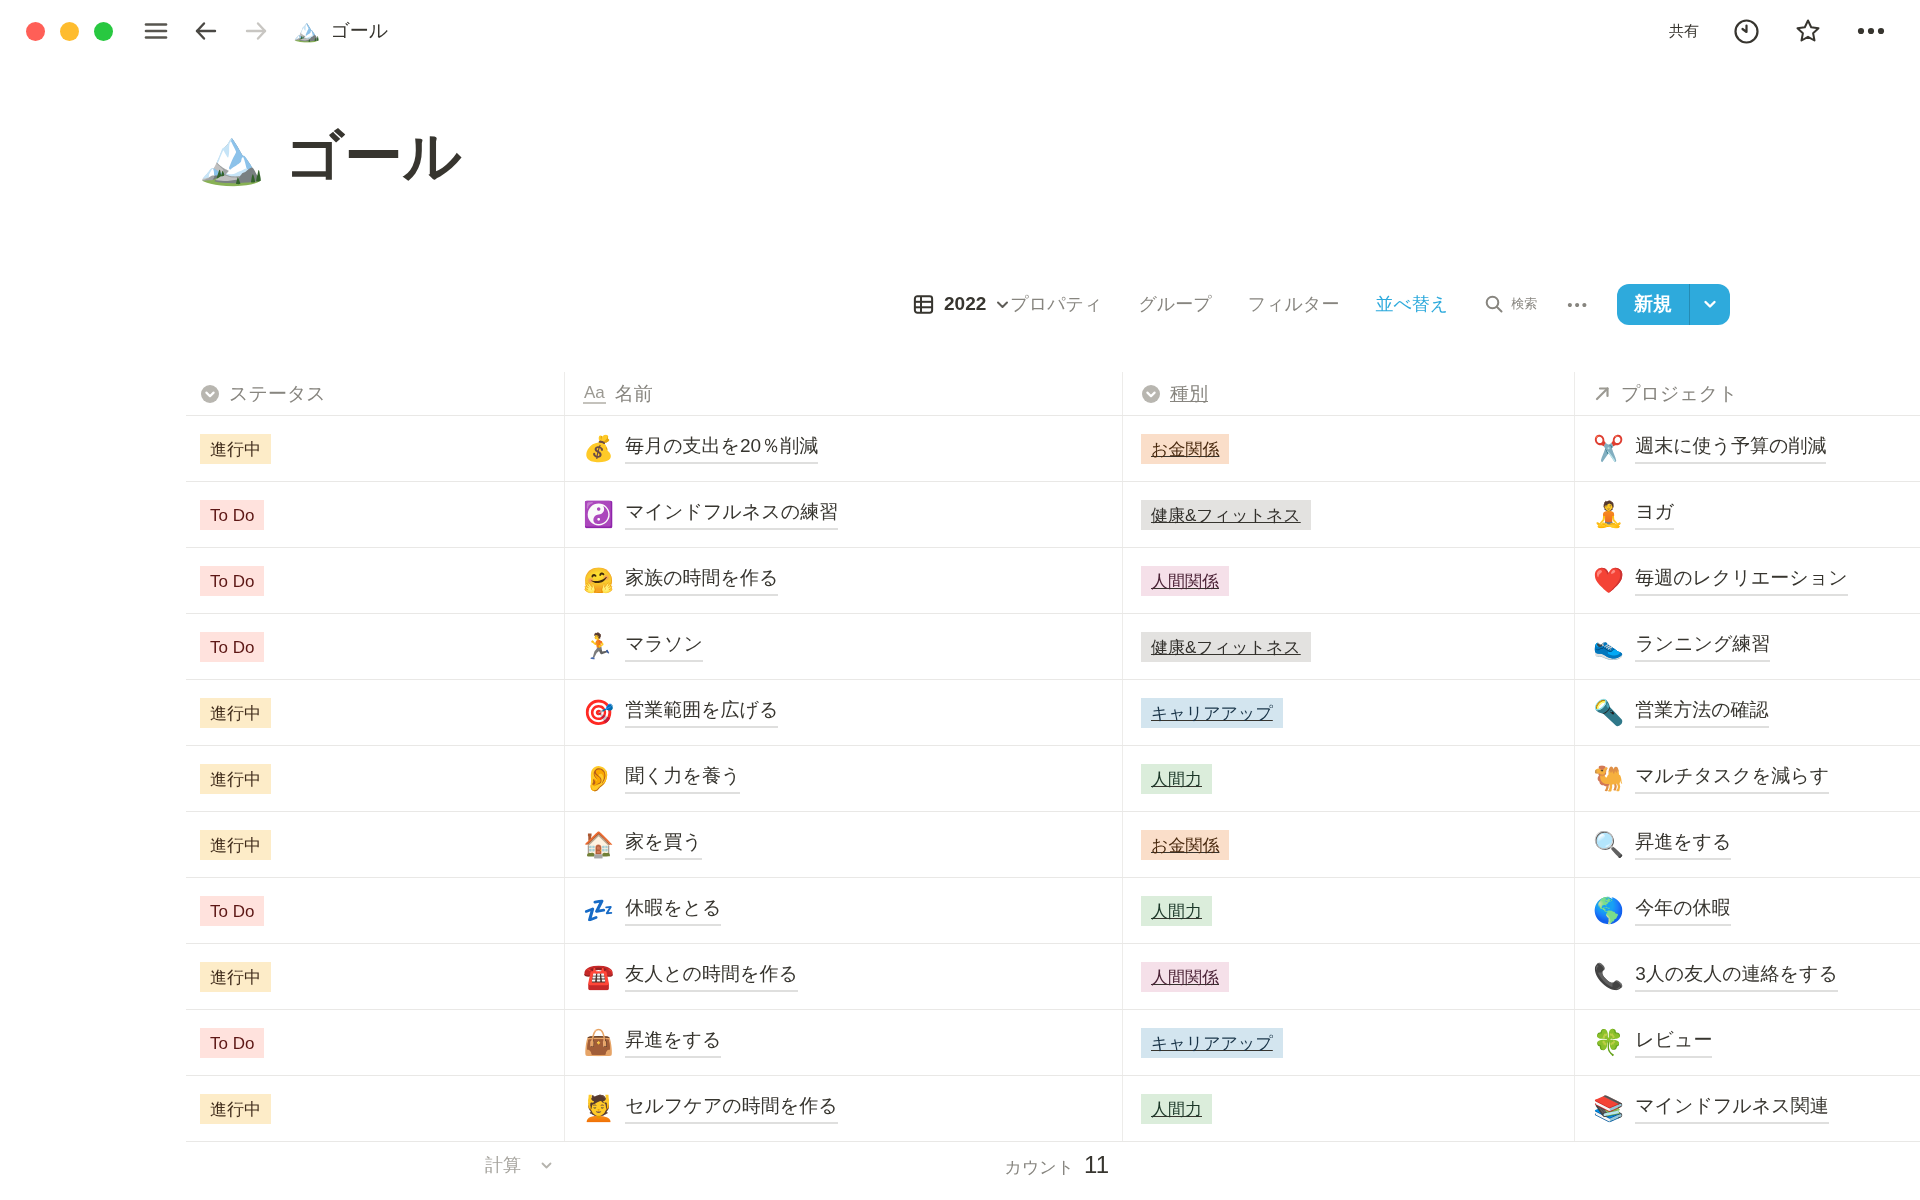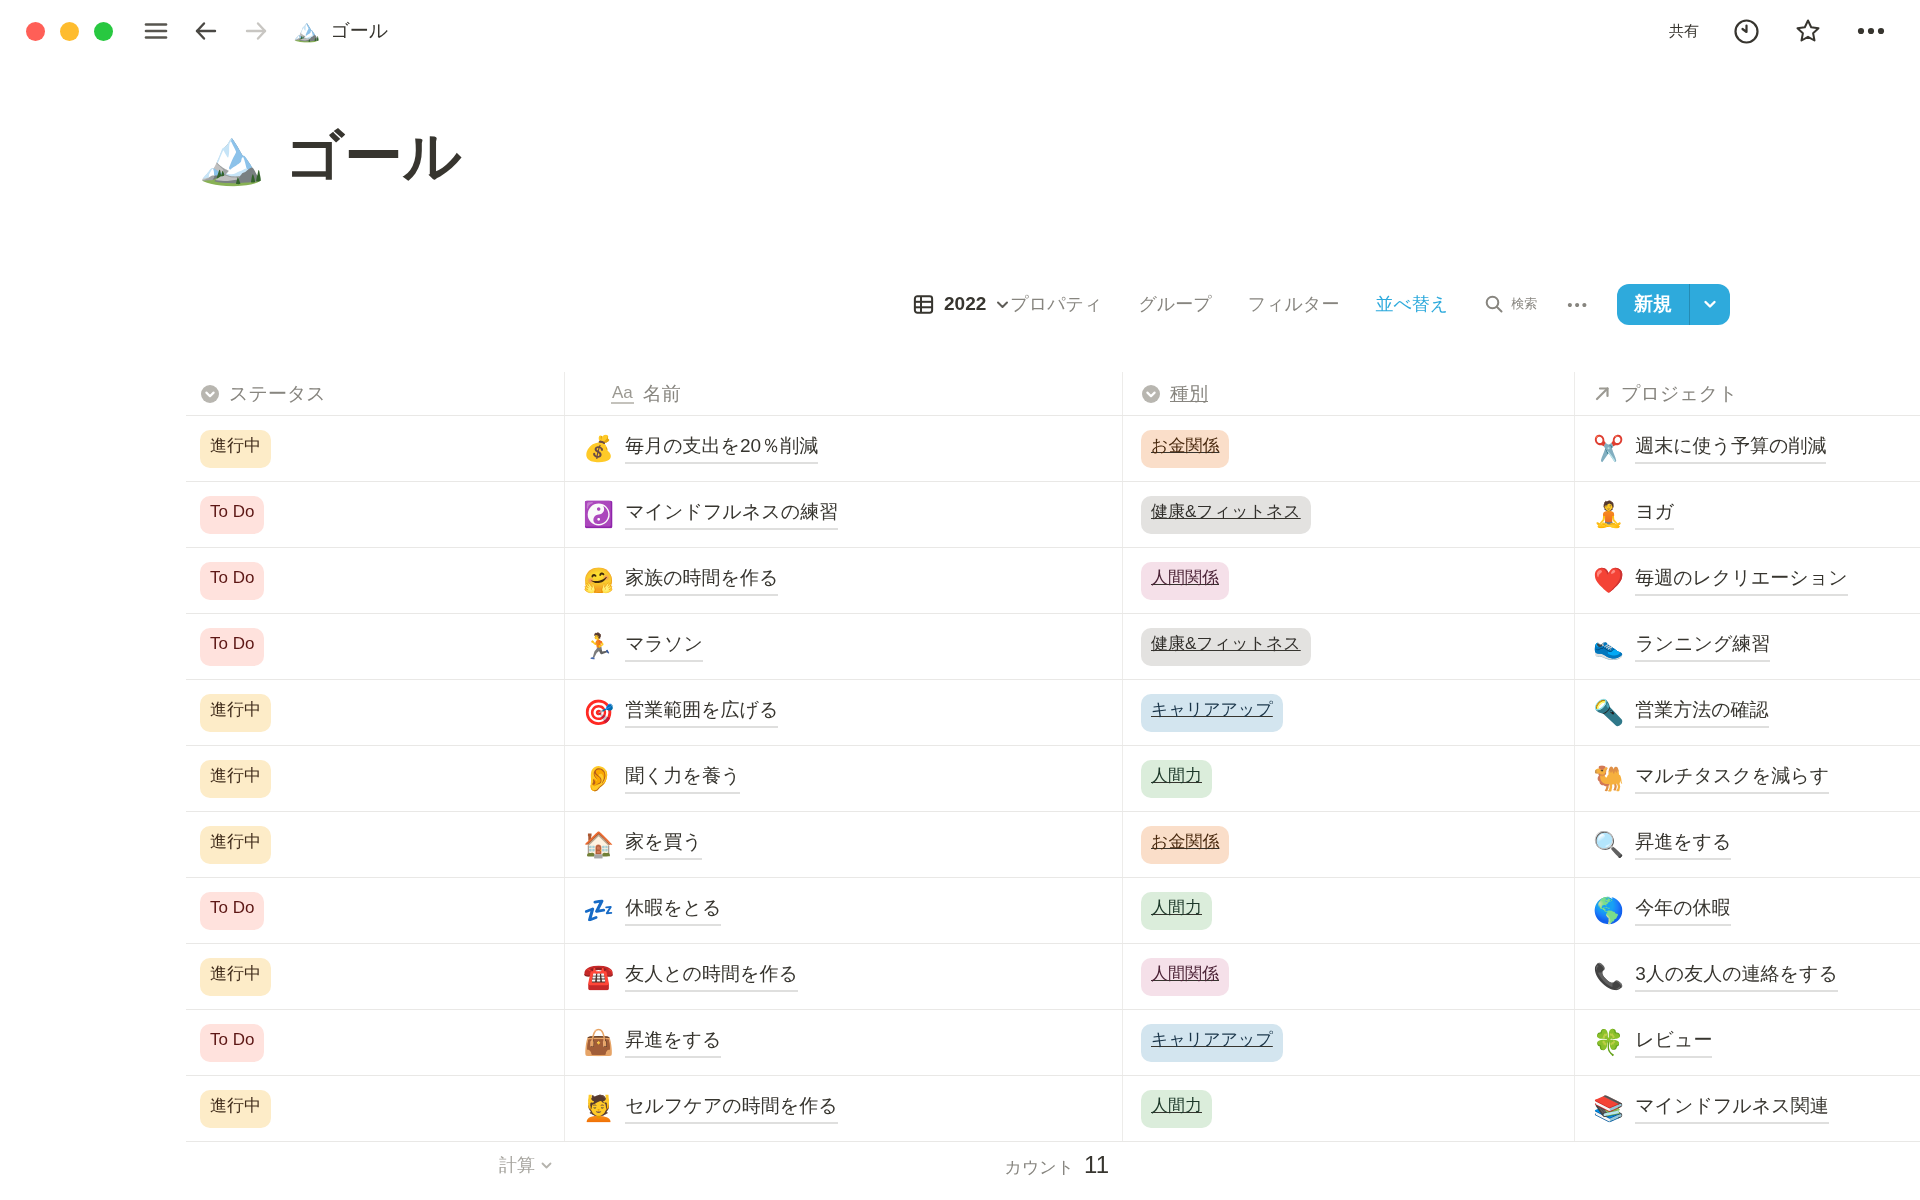--- a/index.html
+++ b/index.html
@@ -45,34 +45,34 @@
   
   .goal-table { margin:47px 0 0 186px; width:1909px; }
   .col-status { width:379px; }
   .col-name { width:558px; }
   .col-type { width:452px;text-decoration:underline; }
   .col-project { width:520px; }
   .thead { display:flex; height:44px; border-bottom:1px solid var(--line); }
   .th { display:flex; align-items:center; gap:9px; padding-left:14px; color:var(--muted); font-size:19px; border-right:1px solid #edecea; }
   .th.col-name, .th.col-type, .th.col-project { padding-left:18px; }
   .th.col-project { border-right:none; }
-  .aa-glyph { font-size:17px; color:#9b9992; border-bottom:2px solid #c4c2bc; line-height:1.05; padding:0 1px 0 1px;margin-left:28px; }
+  .aa-glyph { font-size:17px; color:#9b9992; border-bottom:2px solid #c4c2bc; line-height:1.05; padding:0 1px 0 1px; }
 
   .row { display:flex; height:66px; border-bottom:1px solid var(--line); }
   .cell { display:flex; align-items:center; padding-left:14px; border-right:1px solid #edecea; }
   .cell.col-name, .cell.col-type, .cell.col-project { padding-left:18px; }
   .cell.col-project { border-right:none; }
-  .badge { font-size:17px; line-height:1; padding:7px 10px 14px; border-radius:10px; white-space:nowrap; cursor:pointer; }
+  .badge { font-size:17px; line-height:1; padding:7px 10px 6px; border-radius:0; white-space:nowrap; cursor:pointer; }
   .page-link { display:flex; align-items:center; cursor:pointer; white-space:nowrap; }
   .link-emoji { font-size:25px; margin-right:11px; }
   .link-text { font-size:19px; font-weight:500; color:var(--ink); border-bottom:2px solid rgba(55,53,47,0.16); padding-bottom:3px; }
 
   .tfoot { display:flex; height:46px; }
   .tf { display:flex; align-items:center; justify-content:flex-end; }
-  .calc-group { display:flex; align-items:center; gap:5px; padding-right:12px; cursor:pointer; color:#a5a39d; }
+  .calc-group { display:flex; align-items:center; gap:19px; padding-right:12px; cursor:pointer; color:#a5a39d; }
   .calc-label { font-size:18px; }
   .count-group { display:flex; align-items:baseline; gap:10px; padding-right:14px; cursor:pointer; }
   .count-label { font-size:17px; color:var(--muted); }
   .count-value { font-size:24px; color:var(--ink); }
 </style>
 </head>
 <body>
 
 <header class="topbar">
   <div class="topbar-left">

